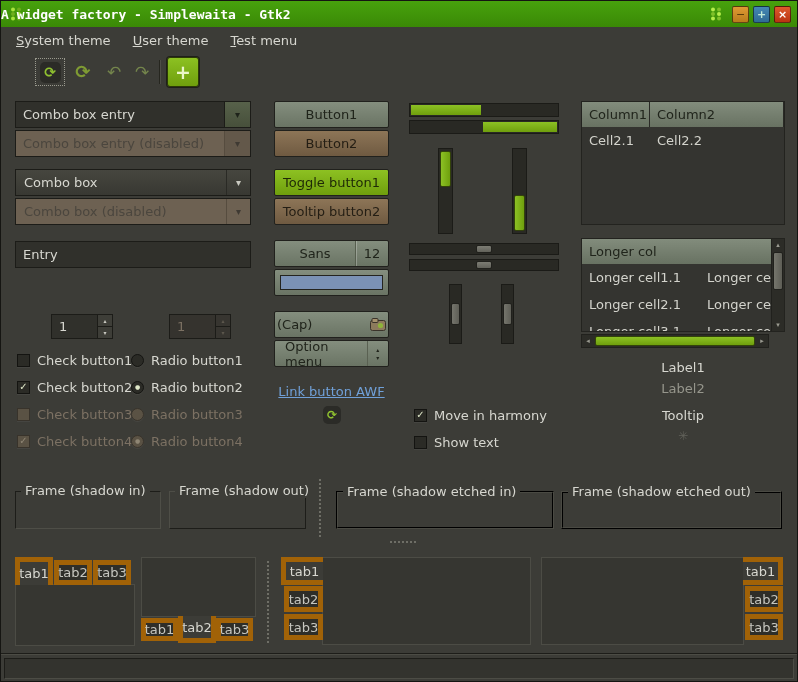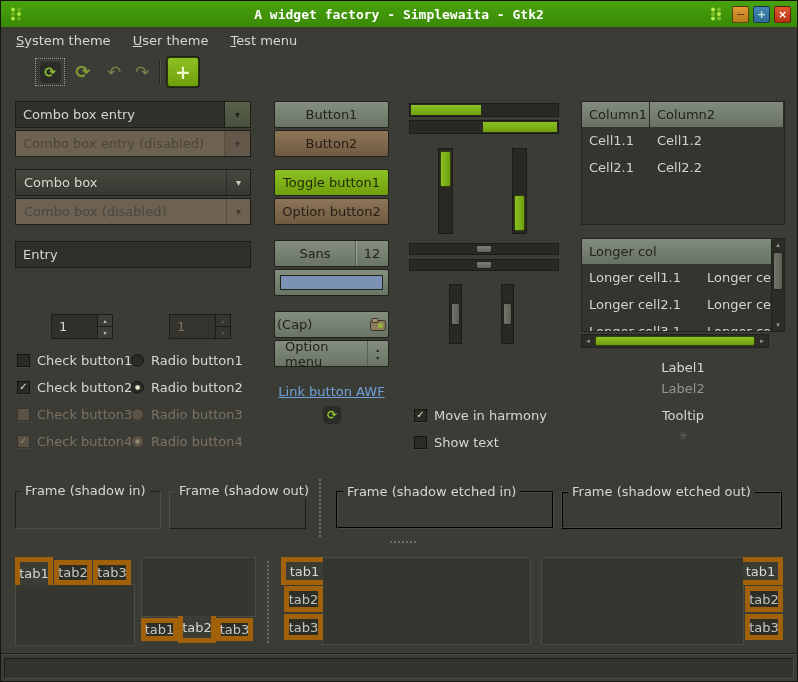--- a/index.html
+++ b/index.html
@@ -3,21 +3,21 @@
 <meta charset="utf-8">
 <style>
   *{box-sizing:border-box}
   html,body{margin:0;padding:0;background:#222}
   #app{position:relative;width:798px;height:682px;background:#3c3c37;border:1px solid #151512;
        font-family:"DejaVu Sans","Liberation Sans",sans-serif;font-size:13px;color:#d7d7d0;overflow:hidden}
 
   
   .titlebar{position:absolute;left:0;top:0;right:0;height:26px;background:linear-gradient(#47a20d,#3a8906);
             display:flex;align-items:center;padding:0 6px}
-  .wtitle{position:absolute;left:0;right:0;text-align:center;color:#fff;font-weight:bold;
+  .wtitle{position:absolute;left:0;right:0;color:#fff;font-weight:bold;
           font-family:"DejaVu Sans Mono","Liberation Mono",monospace;font-size:13px}
   .wcontrols{margin-left:auto;display:flex;align-items:center;gap:4px;z-index:2}
   .winbtn{width:17px;height:17px;border:1px solid rgba(0,0,0,.55);border-radius:2px;display:flex;
           align-items:center;justify-content:center;font-size:11px;line-height:1;font-weight:bold}
   .winbtn.min{background:linear-gradient(#e09a34,#b97c1c);color:#503408}
   .winbtn.max{background:linear-gradient(#4587b4,#2f6b94);color:#bfe8d8}
   .winbtn.close{background:linear-gradient(#df5a2d,#b93312);color:#fff}
   .gridicon{width:17px;height:17px;display:flex;align-items:center;justify-content:center;margin-right:4px}
 
   
@@ -278,21 +278,21 @@
   <div class="gbtn" style="top:100px">
       <span>Button1</span>
     </div>
   <div class="gbtn brown" style="top:129px">
       <span>Button2</span>
     </div>
   <div class="gbtn green" style="top:168px">
       <span>Toggle button1</span>
     </div>
   <div class="gbtn brown" style="top:197px">
-      <span>Option button2</span>
+      <span>Tooltip button2</span>
     </div>
 
   <div class="gbtn" style="top:239px">
     <span class="fsplit">
       <span class="fname">Sans</span>
       <span class="fsep"></span>
       <span class="fsize">12</span>
     </span>
   </div>
   <div class="gbtn" style="top:268px">
@@ -358,24 +358,20 @@
     <span class="cbox"></span>
     <span>Show text</span>
   </div>
 
   <div class="tree" style="left:580px;top:100px;width:204px;height:124px">
     <div class="thead">
       <span class="th" style="width:68px">Column1</span>
       <span class="th" style="flex:1">Column2</span>
     </div>
     <div class="trow">
-      <span class="td" style="width:68px">Cell1.1</span>
-      <span class="td" style="flex:1">Cell1.2</span>
-    </div>
-    <div class="trow">
       <span class="td" style="width:68px">Cell2.1</span>
       <span class="td" style="flex:1">Cell2.2</span>
     </div>
   </div>
 
   <div class="tree" style="left:580px;top:237px;width:204px;height:94px">
     <div class="thead">
       <span class="th" style="flex:1">Longer col</span>
     </div>
     <div class="trow">

